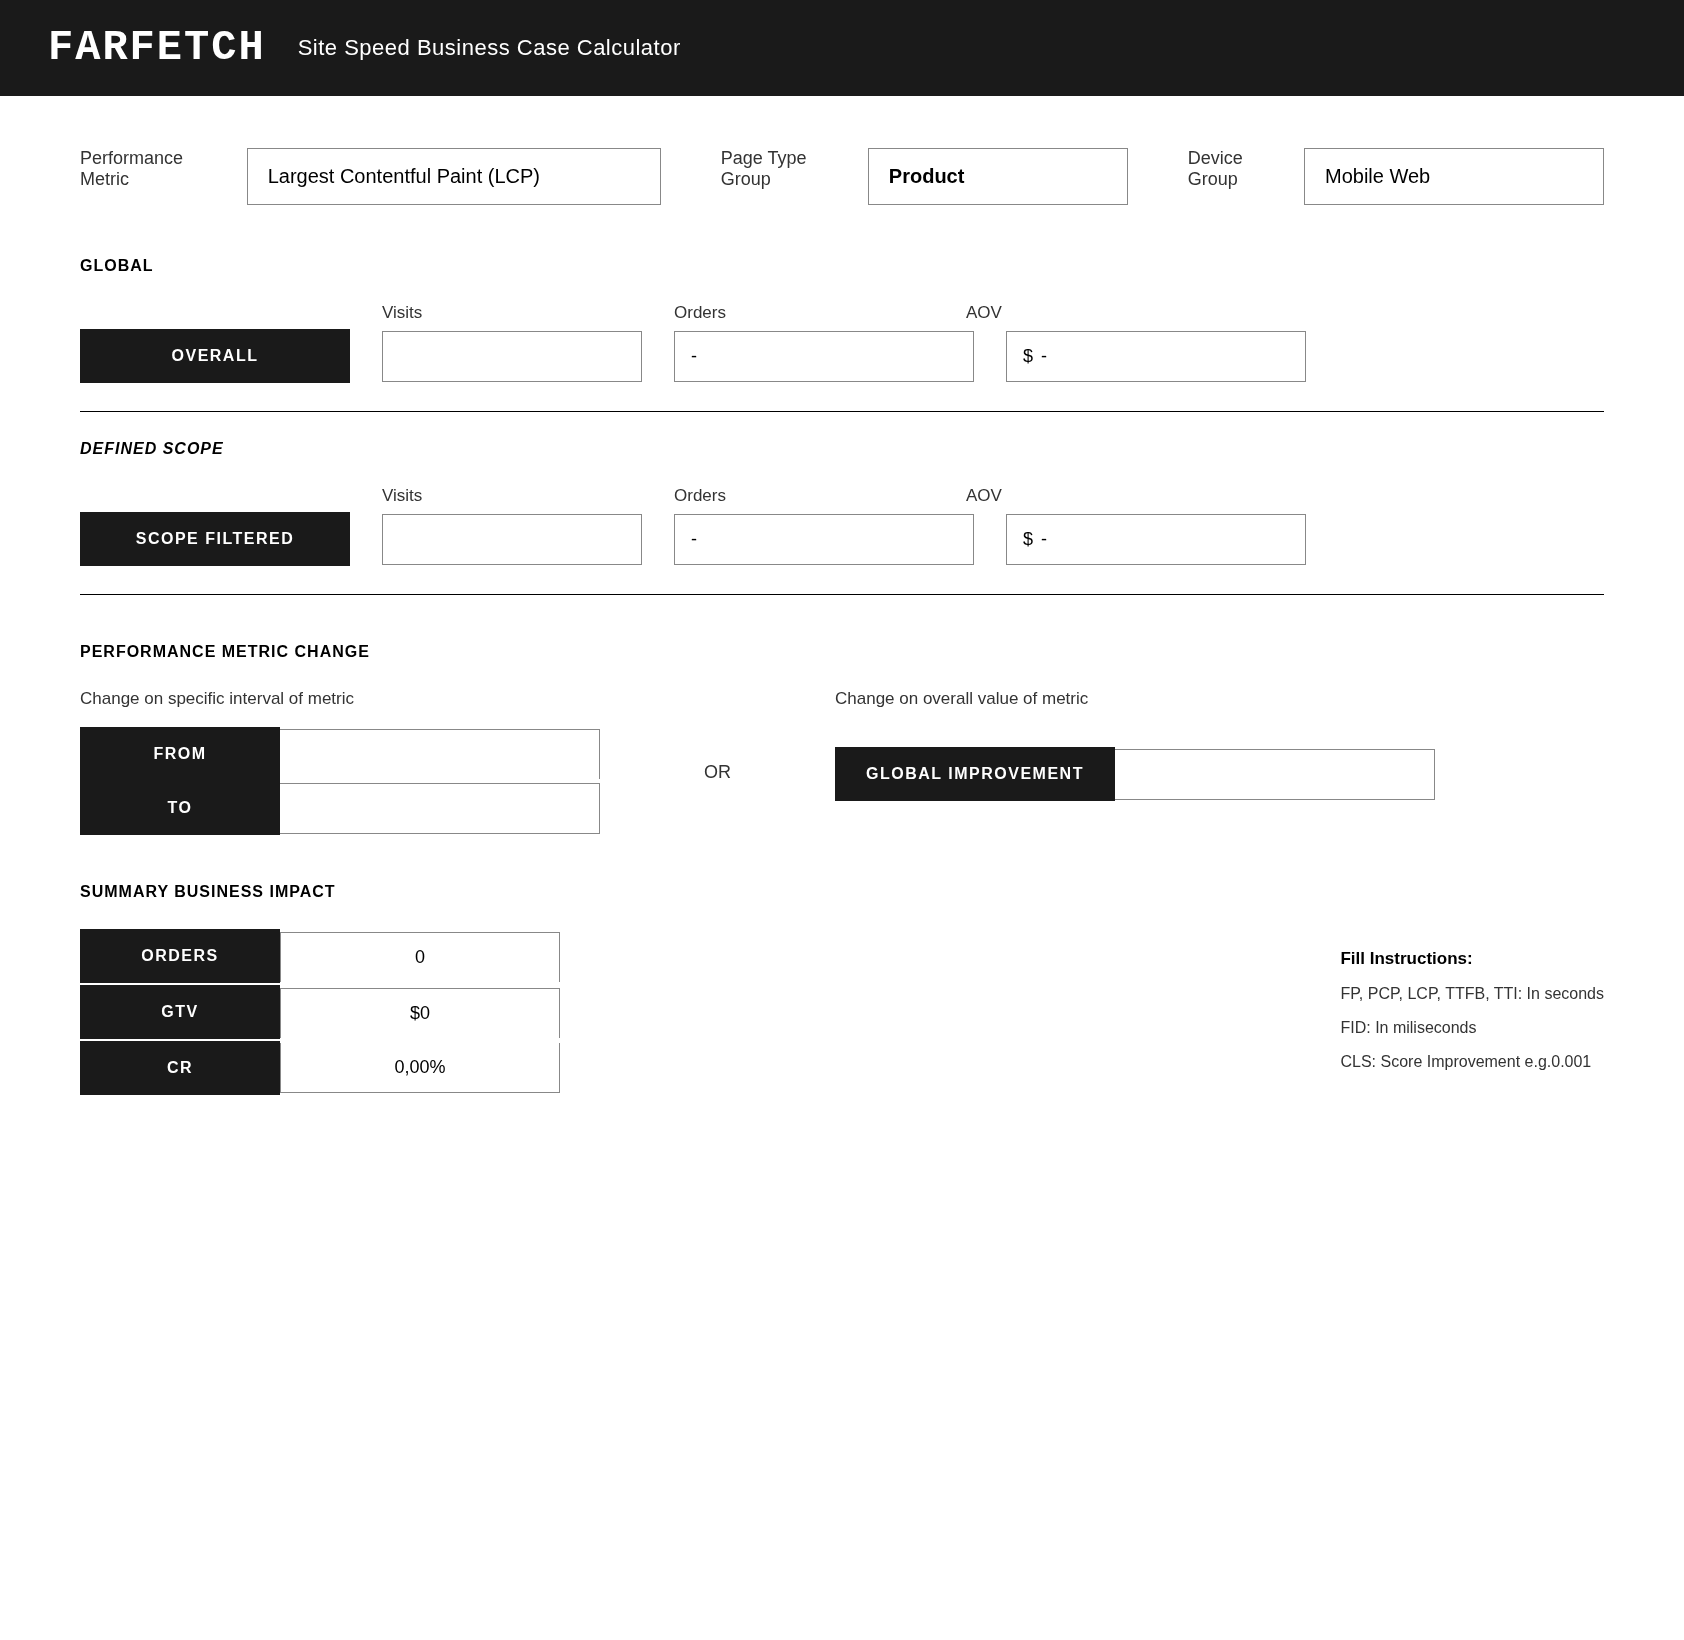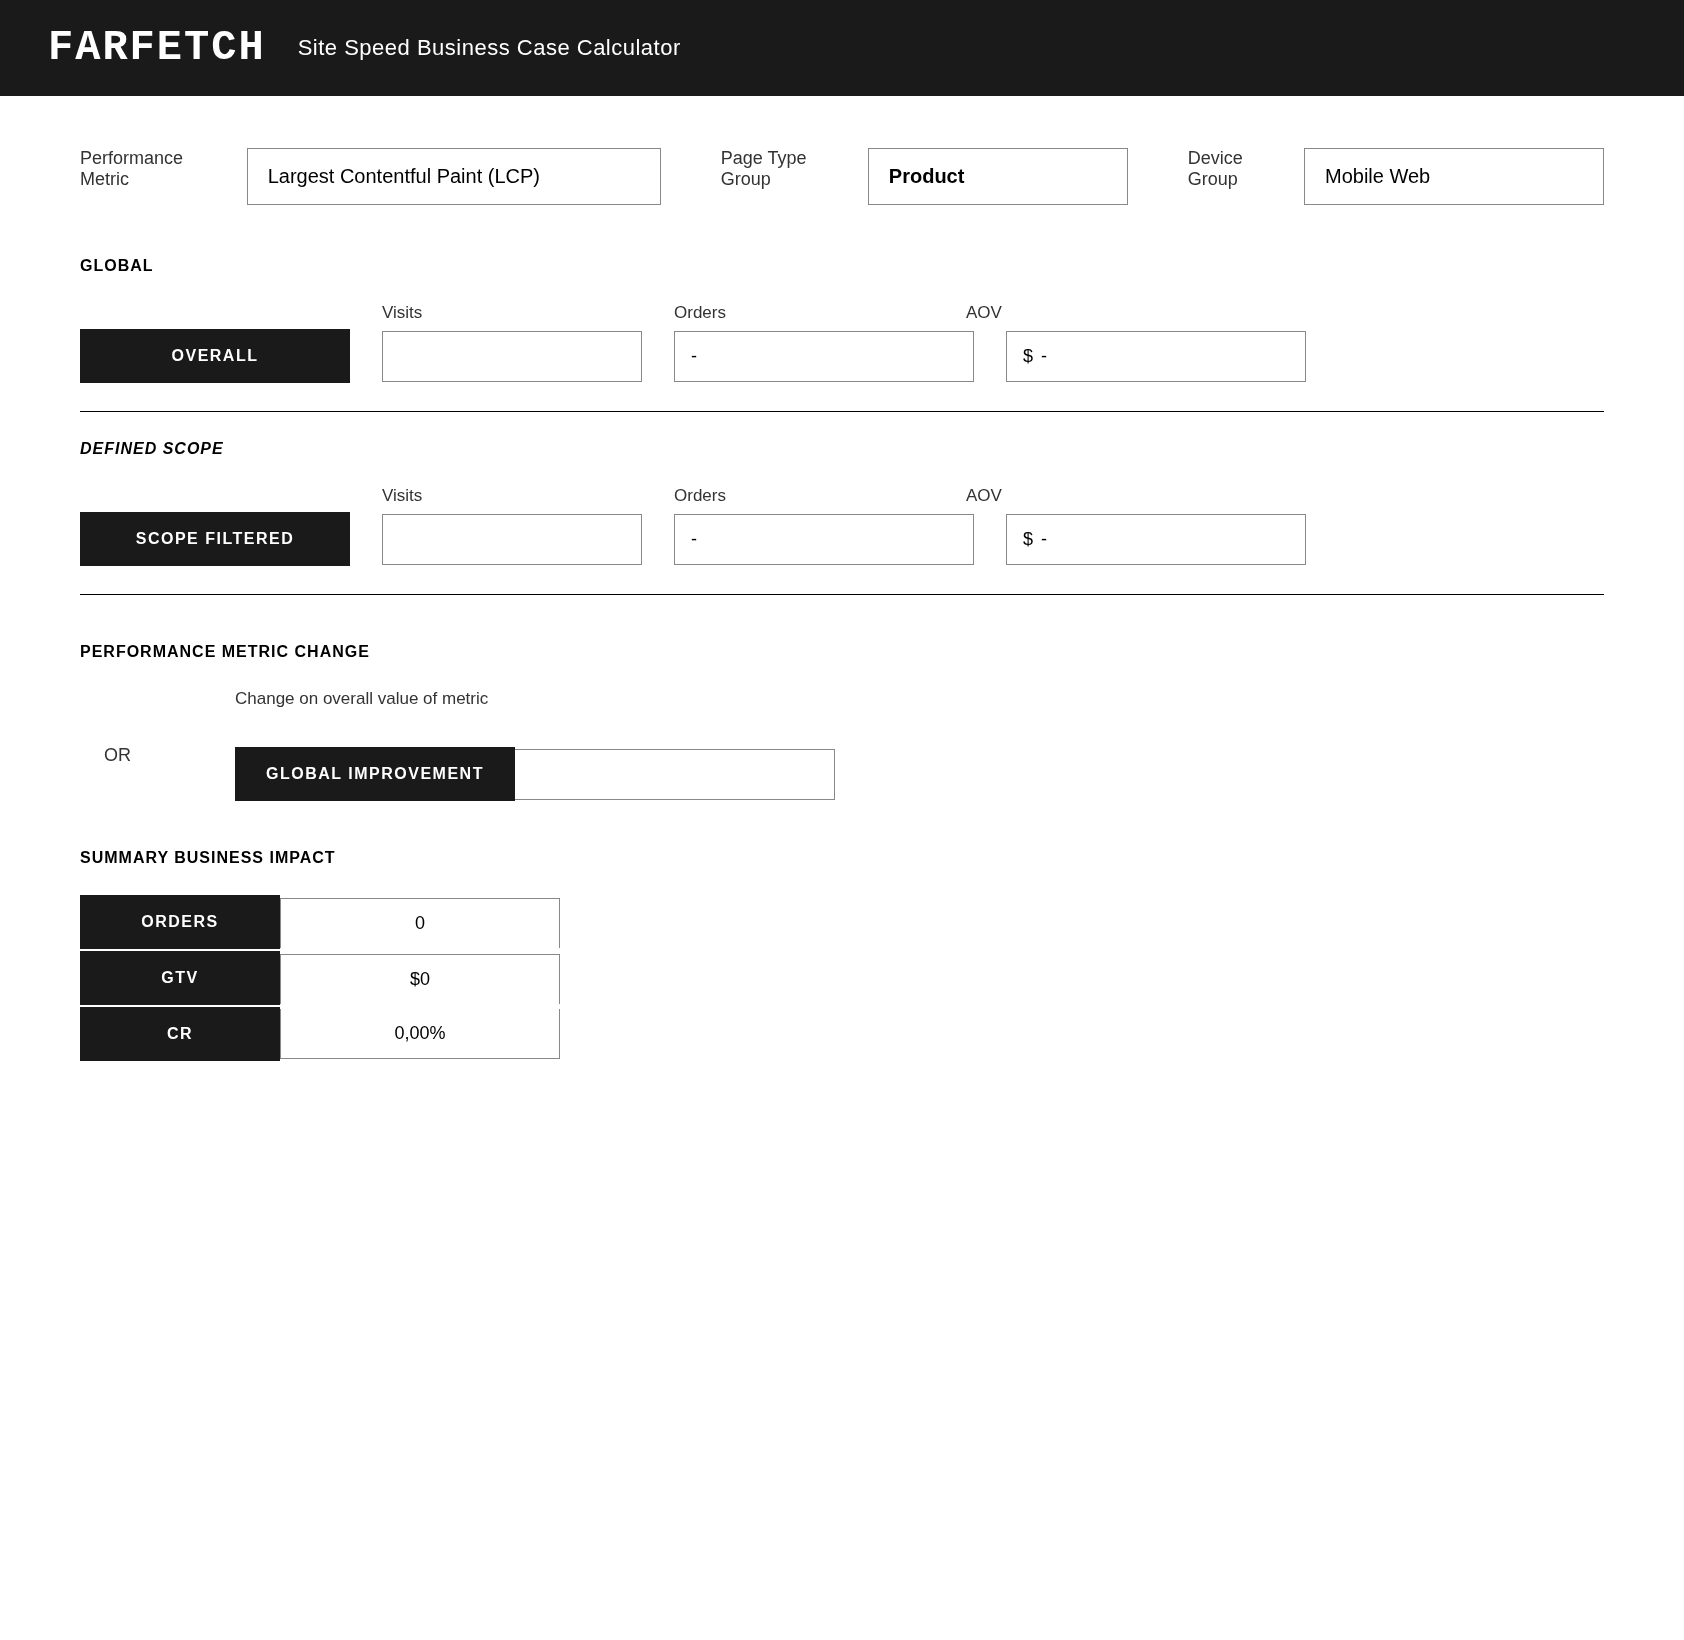--- a/index.html
+++ b/index.html
@@ -396,20 +396,33 @@
     </div>
 
     <hr class="divider">
   </div>
 
   <div class="perf-section">
     <div class="section-label">PERFORMANCE METRIC CHANGE</div>
 
     <div class="perf-columns">
 
+      <div class="perf-col">
+        <span class="perf-col-label">Change on specific interval of metric</span>
+        <div class="from-to-group">
+          <div class="from-to-row">
+            <button class="row-button" style="width:200px;">FROM</button>
+            <input class="from-to-input" style="border-bottom: none;" type="text" value="">
+          </div>
+          <div class="from-to-row">
+            <button class="row-button" style="width:200px;">TO</button>
+            <input class="from-to-input" type="text" value="" style="">
+          </div>
+        </div>
+      </div>
 
       <div class="or-label">OR</div>
 
       <div class="perf-col">
         <span class="perf-col-label">Change on overall value of metric</span>
         <div class="global-improvement-row">
           <button class="row-button" style="width:280px;">GLOBAL IMPROVEMENT</button>
           <input class="global-improvement-input" type="text" value="" style="">
         </div>
       </div>
@@ -429,16 +442,22 @@
         <div class="summary-row">
           <div class="summary-row-label">GTV</div>
           <div class="summary-row-value">$0</div>
         </div>
         <div class="summary-row">
           <div class="summary-row-label" style="border-bottom: none;">CR</div>
           <div class="summary-row-value" style="border-top: none; border-bottom: 1px solid #888;">0,00%</div>
         </div>
       </div>
 
+      <div class="fill-instructions">
+        <span class="fill-instructions-title">Fill Instructions:</span>
+        <span class="fill-instructions-item">FP, PCP, LCP, TTFB, TTI: In seconds</span>
+        <span class="fill-instructions-item">FID: In miliseconds</span>
+        <span class="fill-instructions-item">CLS: Score Improvement e.g.0.001</span>
+      </div>
     </div>
   </div>
 
 </div>
 
 </body></html>

